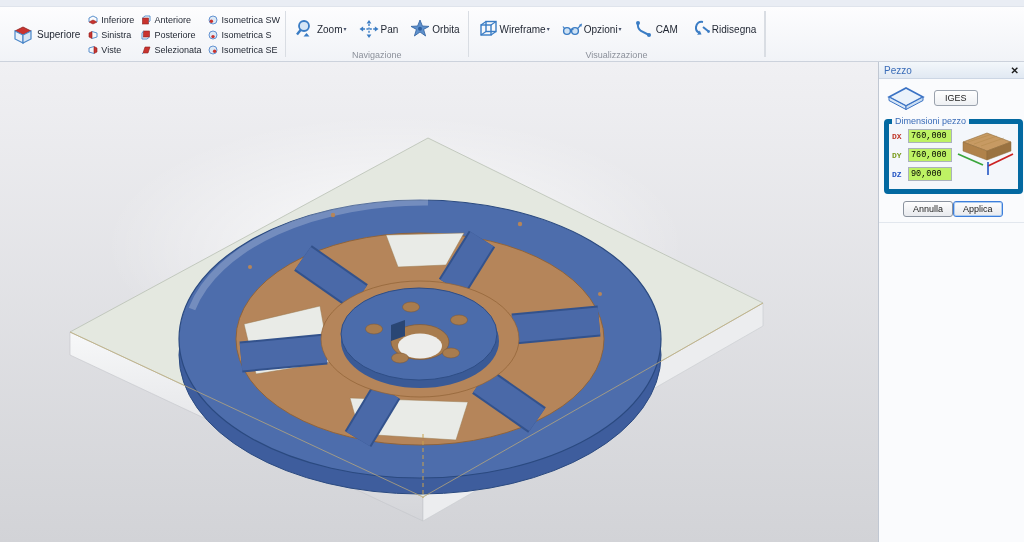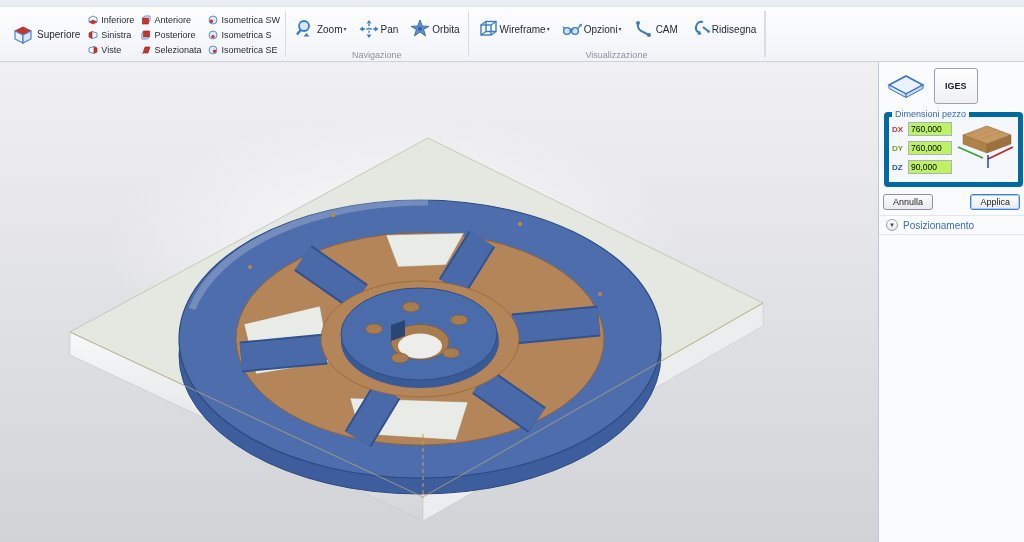--- a/index.html
+++ b/index.html
@@ -34,33 +34,33 @@
   svg.scene { position:absolute; inset:0; display:block; }
 
   
   .panel { width:146px; border-left:1px solid #c0c7d2; background:#fafbfd;
     display:flex; flex-direction:column; font-size:10px; }
   .panel-header { height:17px; flex:none; display:flex; align-items:center; justify-content:space-between;
     padding:0 5px; background:linear-gradient(#f3f7fb,#e1e9f3); border-bottom:1px solid #ccd6e4; }
   .panel-title { color:#3a6cb8; font-size:10px; }
   .panel-close { border:none; background:none; font-size:10px; font-weight:bold; color:#1a1a1a; padding:0; }
   .import-row { display:flex; align-items:center; gap:9px; padding:6px 8px 4px; }
-  .iges-btn { font-size:9px; padding:12px 10px; background:linear-gradient(#fff,#eef0f3);
-    border:1px solid #9aa2ad; border-radius:3px; color:#222;font-weight:bold; }
+  .iges-btn { font-size:9px; padding:2px 10px; background:linear-gradient(#fff,#eef0f3);
+    border:1px solid #9aa2ad; border-radius:3px; color:#222; }
   fieldset.dims { margin:1px 5px 3px; border:5px solid #0369a1; border-radius:4px;
     padding:1px 3px 8px; background:#f4f7fb; }
   fieldset.dims legend { font-size:9px; color:#3a6cb8; padding:0 3px; }
   .dims-inner { display:flex; gap:3px; align-items:flex-start; }
-  .fields { display:flex; flex-direction:column; gap:5px; padding-top:2px; }
+  .fields { display:flex; flex-direction:column; gap:5px; padding-top:2px;font-family:Liberation Mono, monospace; }
   .frow { display:flex; align-items:center; gap:3px; }
   .flabel { font-size:8px; font-weight:bold; width:13px; }
   .flabel.dx { color:#c0392b; } .flabel.dy { color:#7a9c1e; } .flabel.dz { color:#2456c4; }
   .finput { width:44px; font-size:8.5px; border:1px solid #aab2bc; background:#bef264;
     padding:1px 2px; font-family:inherit; }
-  .btn-row { display:flex; justify-content:space-between; padding:4px 4px 5px; }
+  .btn-row { display:flex; justify-content:space-between; padding:4px 24px 5px; }
   .pbtn { font-size:9px; padding:2px 9px; border:1px solid #8a929e; border-radius:3px;
     background:linear-gradient(#fdfdfd,#e8eaee); color:#222; }
   .pbtn.apply { border:1px solid #3d7edb; box-shadow:inset 0 0 0 1px #aecdf0; }
   .sections { border-top:1px solid #e2e7ee; }
   .section { display:flex; align-items:center; gap:5px; padding:3px 7px;
     border-bottom:1px solid #e2e7ee; color:#3a6cb8; font-size:10px; }
   .chev { width:12px; height:12px; flex:none; border:1px solid #98a2ae; border-radius:50%;
     background:linear-gradient(#fff,#e6e9ed); display:flex; align-items:center; justify-content:center;
     font-size:6px; color:#444; }
 </style>
@@ -340,20 +340,24 @@
 
         <g>
           <line x1="70" y1="270" x2="423" y2="435" stroke="#c3ad77" stroke-width="1" opacity="0.7"></line>
           <line x1="423" y1="435" x2="763" y2="241" stroke="#c3ad77" stroke-width="1" opacity="0.7"></line>
           <line x1="423" y1="372" x2="423" y2="436" stroke="#c9a24e" stroke-width="1" stroke-dasharray="4,3"></line>
         </g>
       </svg>
     </div>
 
     <div class="panel">
+      <div class="panel-header">
+        <span class="panel-title">Pezzo</span>
+        <button class="panel-close">✕</button>
+      </div>
 
       <div class="import-row">
         <span class="icon">
           <svg width="38" height="26" viewBox="0 0 38 26">
             <polygon points="2,12 19,3 36,12 19,21" fill="#eaf2fb" stroke="#3a72c4" stroke-width="1.6"></polygon>
             <polygon points="2,12 19,21 19,24.5 2,15.5" fill="#d7e6f6" stroke="#3a72c4" stroke-width="1"></polygon>
             <polygon points="36,12 19,21 19,24.5 36,15.5" fill="#c9ddf2" stroke="#3a72c4" stroke-width="1"></polygon>
           </svg>
         </span>
         <button class="iges-btn">IGES</button>
@@ -393,20 +397,16 @@
           </span>
         </div>
       </fieldset>
 
       <div class="btn-row">
         <button class="pbtn">Annulla</button>
         <button class="pbtn apply">Applica</button>
       </div>
 
       <div class="sections">
-        <div class="section">
-          <span class="chev">▼</span>
-          <span>Posizionamento</span>
-        </div>
       </div>
     </div>
   </div>
 </div>
 
 </body></html>

